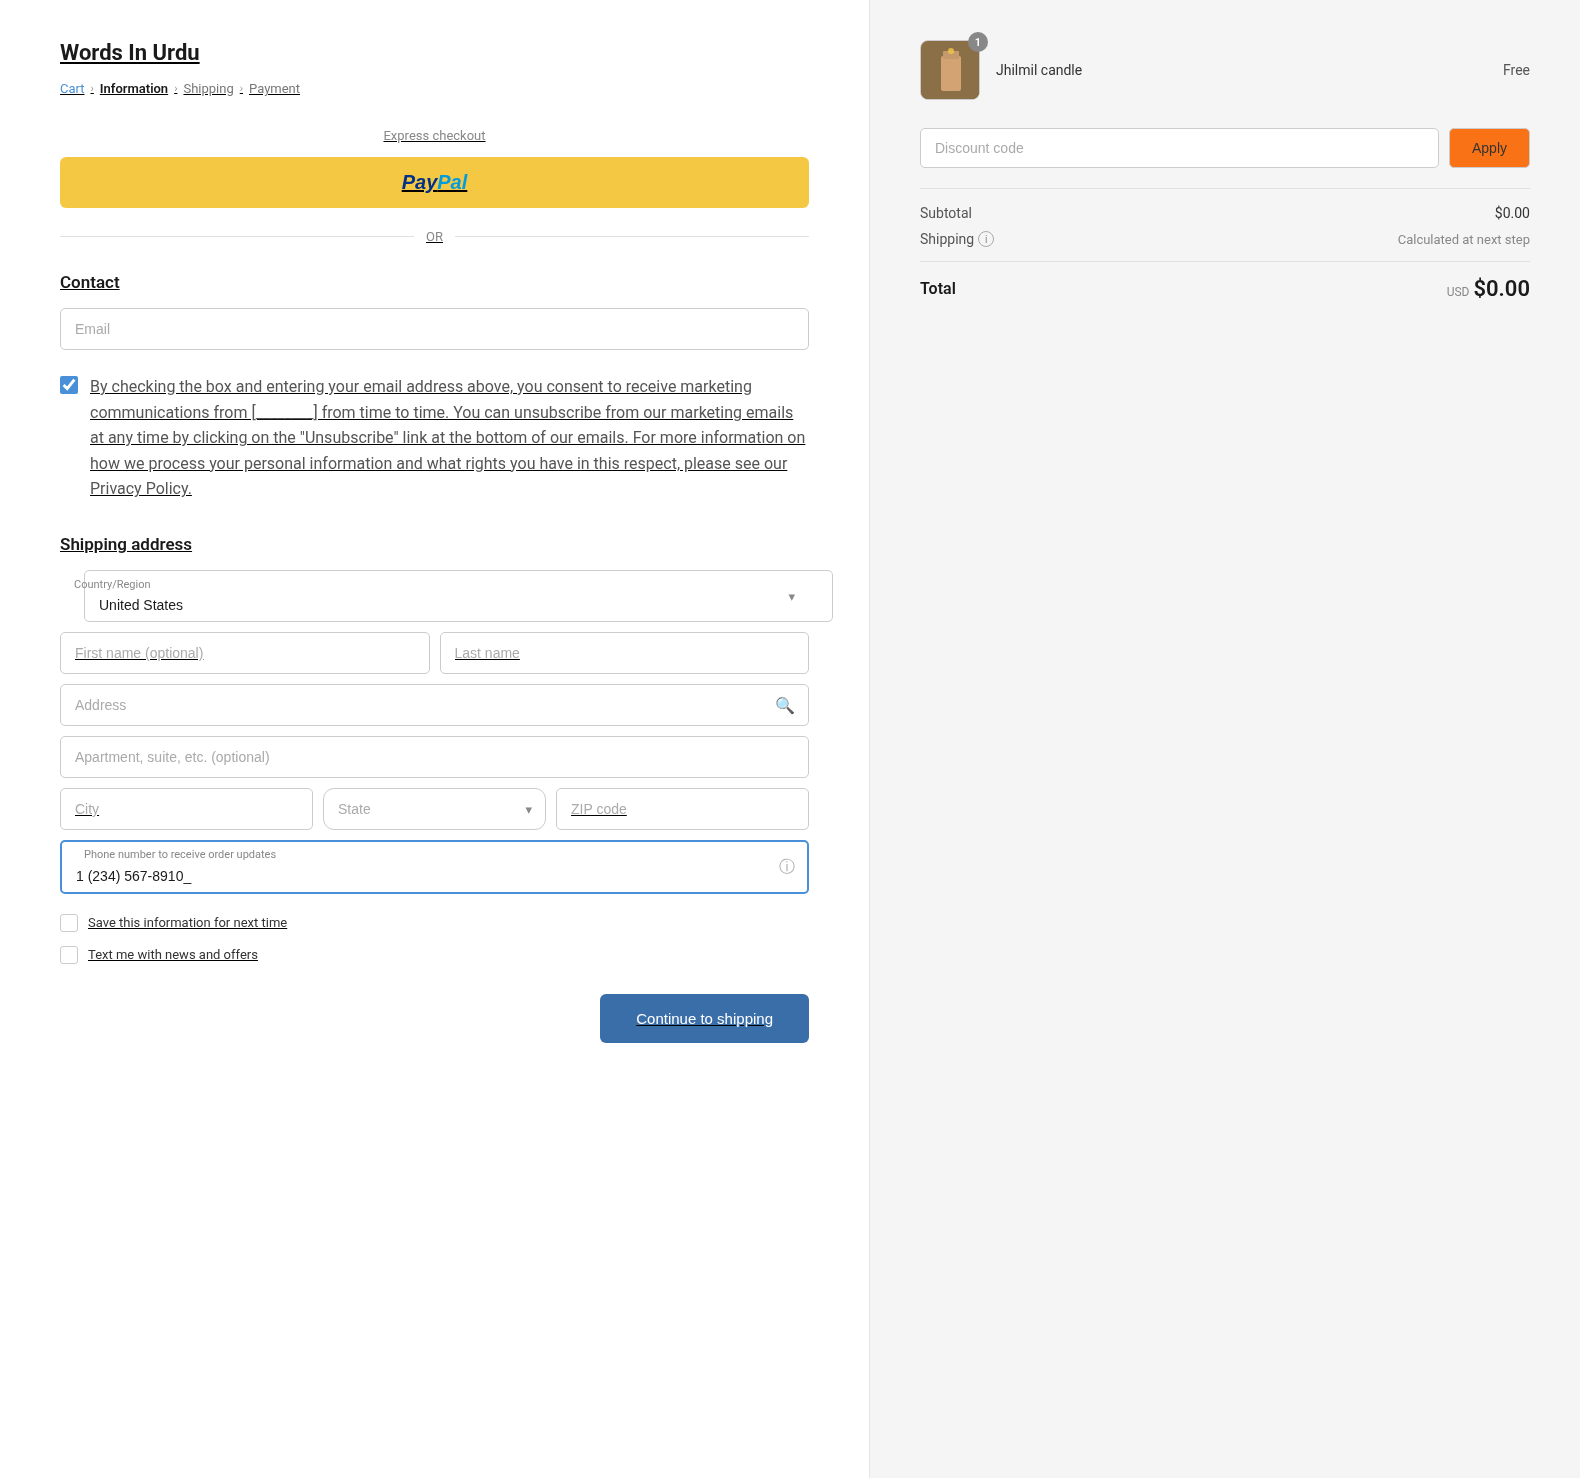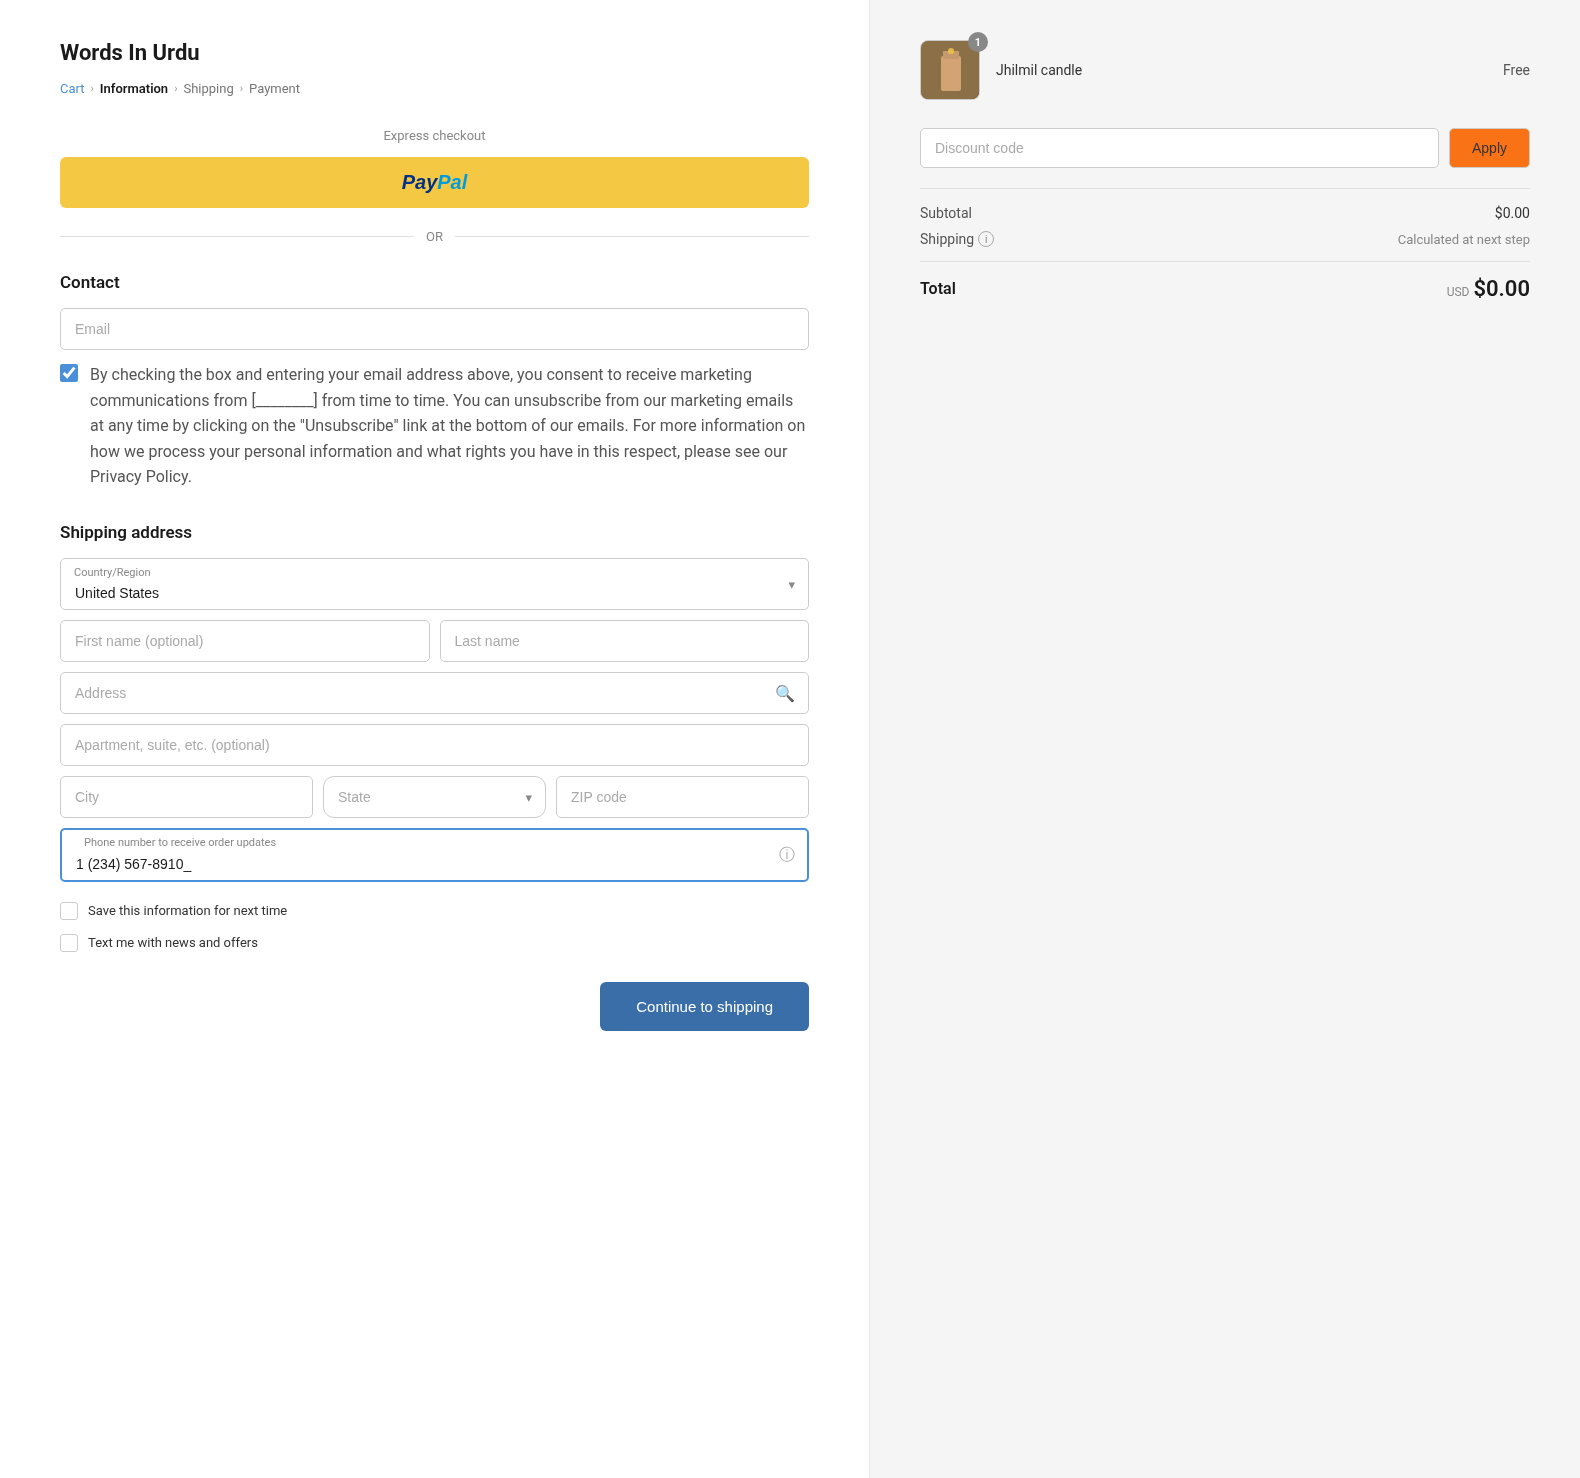--- a/index.html
+++ b/index.html
@@ -10,20 +10,21 @@
       display: flex;
       min-height: 100vh;
     }
 
     
     .left-panel {
       width: 55%;
       background: #fff;
       padding: 40px 60px 40px 60px;
       min-height: 100vh;
+      text-decoration: underline;
     }
 
     .store-title {
       font-size: 22px;
       font-weight: 700;
       color: #1a1a1a;
       margin-bottom: 16px;
     }
 
     .breadcrumb {
@@ -111,21 +112,21 @@
       color: #1a1a1a;
       background: #fff;
       outline: none;
       margin-bottom: 0;
     }
     .input-field::placeholder {
       color: #aaa;
     }
 
     .email-section {
-      margin-bottom: 12px;
+      margin-bottom: 24px;
     }
 
     .consent-row {
       display: flex;
       align-items: flex-start;
       gap: 12px;
       margin-bottom: 32px;
     }
     .consent-checkbox {
       width: 18px;
@@ -161,20 +162,21 @@
       width: 100%;
       padding: 26px 14px 8px 14px;
       border: 1px solid #ccc;
       border-radius: 5px;
       font-size: 14px;
       color: #1a1a1a;
       background: #fff;
       outline: none;
       appearance: none;
       cursor: pointer;
+      margin-left: 24px;
     }
     .select-arrow {
       position: absolute;
       right: 14px;
       top: 50%;
       transform: translateY(-50%);
       color: #888;
       pointer-events: none;
       font-size: 13px;
     }

